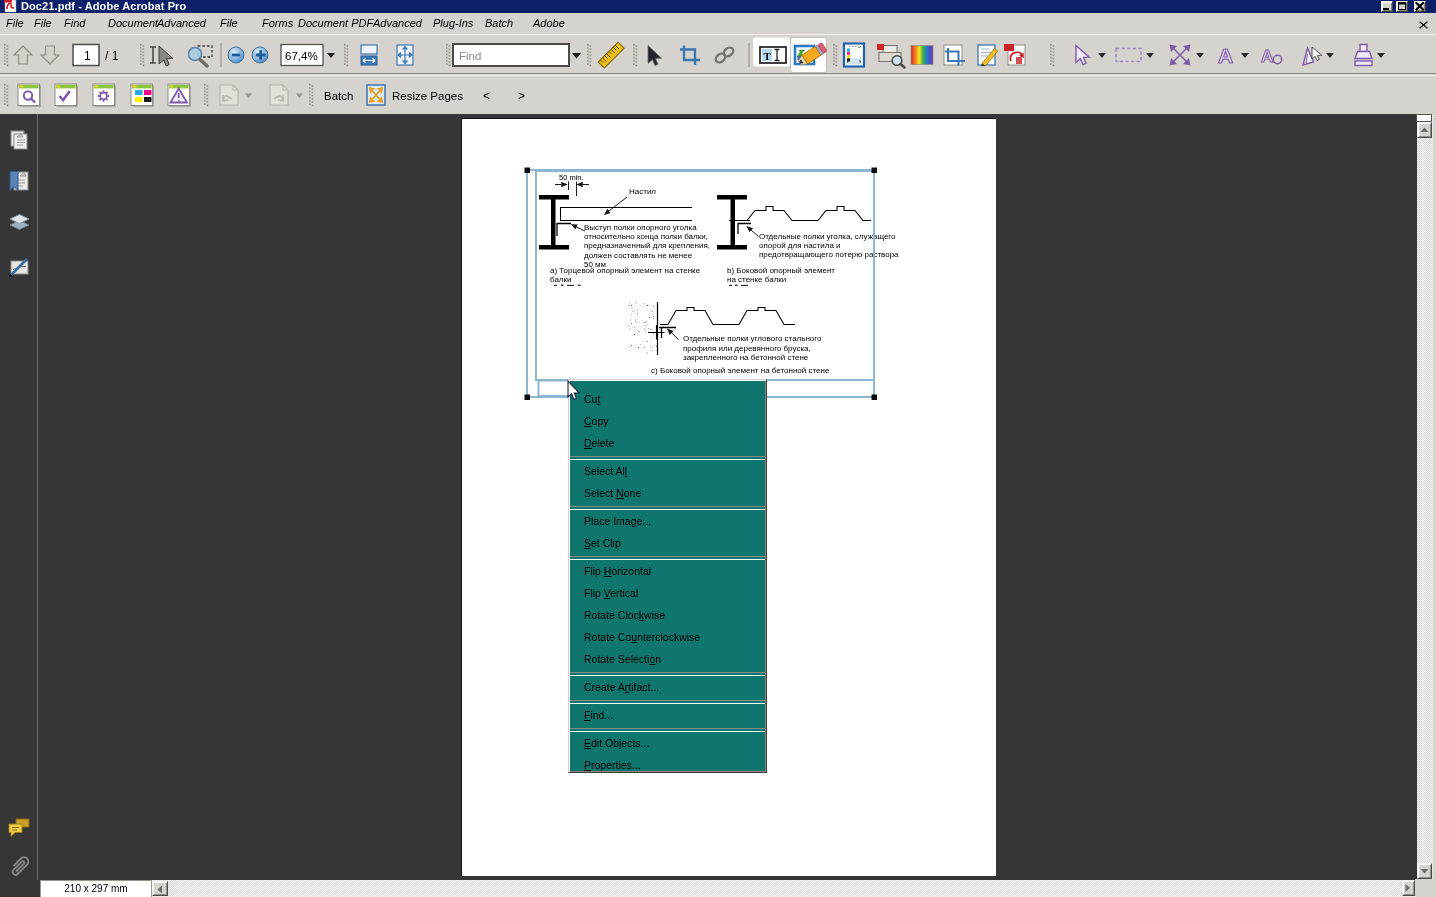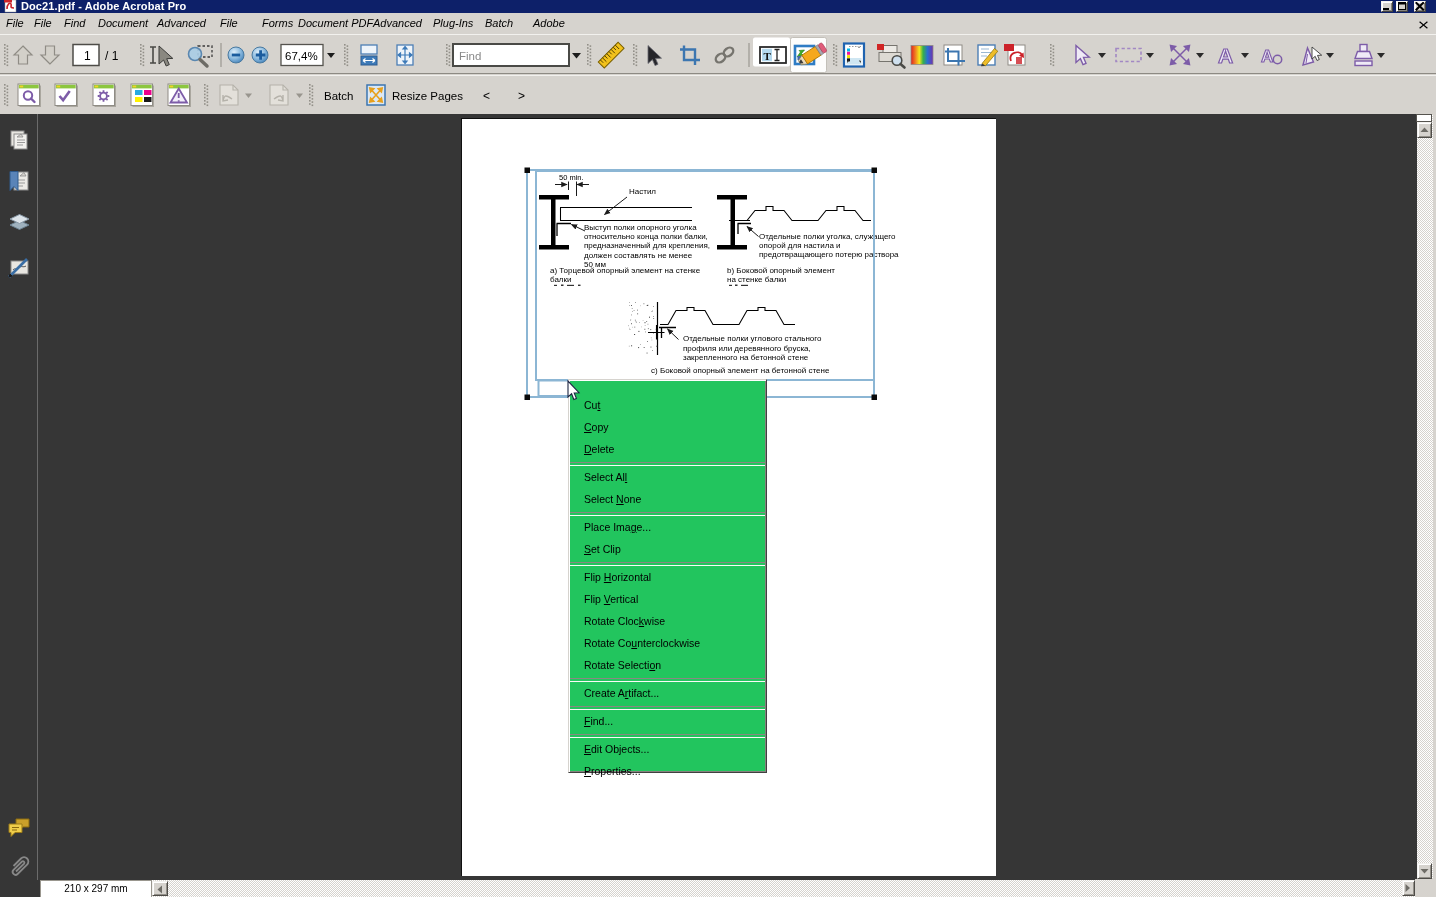--- a/index.html
+++ b/index.html
@@ -21,21 +21,21 @@
 #sidebarline { left:37px; top:114px; width:1px; height:766px; background:#6b6b6b; }
 #page { left:461px; top:118px; width:535px; height:758px; background:#fff; border-left:1px solid #101010; border-top:1px solid #101010; }
 
 .dither { background-color:#fff; background-image:conic-gradient(#d6d3ce 25%, #0000 0 50%, #d6d3ce 0 75%, #0000 0); background-size:2px 2px; }
 .btn3d { background:#d6d3ce; border:1px solid; border-color:#f3f2ef #4e4c48 #4e4c48 #f3f2ef; box-shadow:inset 1px 1px 0 #fff, inset -1px -1px 0 #928f88; color:#5f5d58; text-align:center; }
 #vsbcol { left:1417px; top:114px; width:16px; height:766px; }
 #vsbright { left:1433px; top:114px; width:3px; height:766px; background:#d6d3ce; }
 #hsbrow { left:40px; top:880px; width:1396px; height:17px; }
 #statusleft { left:0; top:880px; width:40px; height:17px; background:#363636; }
 
-#ctxmenu { left:568px; top:379px; width:199px; height:394px; background:#22c55e; border:1px solid; border-color:#d6d3ce #404040 #404040 #d6d3ce; box-shadow:inset 1px 1px 0 #fff, inset -1px -1px 0 #85837d; font-size:10.5px; color:#000; padding-top:14px; }
+#ctxmenu { left:568px; top:379px; width:199px; height:394px; background:#0f766e; border:1px solid; border-color:#d6d3ce #404040 #404040 #d6d3ce; box-shadow:inset 1px 1px 0 #fff, inset -1px -1px 0 #85837d; font-size:10.5px; color:#000; padding-top:8px; }
 .mi { height:22px; line-height:22px; padding-left:15px; white-space:nowrap; }
 .msep { height:6px; position:relative; }
 .msep:after { content:""; position:absolute; left:1px; right:1px; top:2px; height:2px; border-top:1px solid #8a8882; border-bottom:1px solid #fbfaf8; }
 u { text-decoration:underline; text-underline-offset:1px; }
 </style>
 </head>
 <body>
 <div class="abs" id="titlebar"></div>
 <div class="abs" id="titletext">Doc21.pdf - Adobe Acrobat Pro</div>
 <svg class="abs" style="left:4px;top:0px" width="15" height="13" viewBox="0 0 15 13">
@@ -57,21 +57,21 @@
 <div class="abs wbtn" style="left:1414px">
     <svg width="10" height="9" viewBox="0 0 10 9">
       <path d="M1,0 L4.5,3.5 L8,0 L9.5,1.5 L6,5 L9.5,8.5 L8,10 L4.5,6.5 L1,10 L-0.5,8.5 L3,5 L-0.5,1.5 Z" fill="#000" transform="scale(0.95) translate(0.5,-0.5)"></path>
     </svg>
   </div>
 
 <div class="abs" id="menubar">
   <span style="left:6px">File</span>
   <span style="left:34px">File</span>
   <span style="left:64px">Find</span>
-  <span style="left:98px">Document</span>
+  <span style="left:108px">Document</span>
   <span style="left:157px">Advanced</span>
   <span style="left:220px">File</span>
   <span style="left:262px">Forms</span>
   <span style="left:298px">Document PDF</span>
   <span style="left:373px">Advanced</span>
   <span style="left:433px">Plug-Ins</span>
   <span style="left:485px">Batch</span>
   <span style="left:533px">Adobe</span>
 </div>
 <svg class="abs" style="left:1419px;top:21px" width="9" height="8" viewBox="0 0 9 8">

